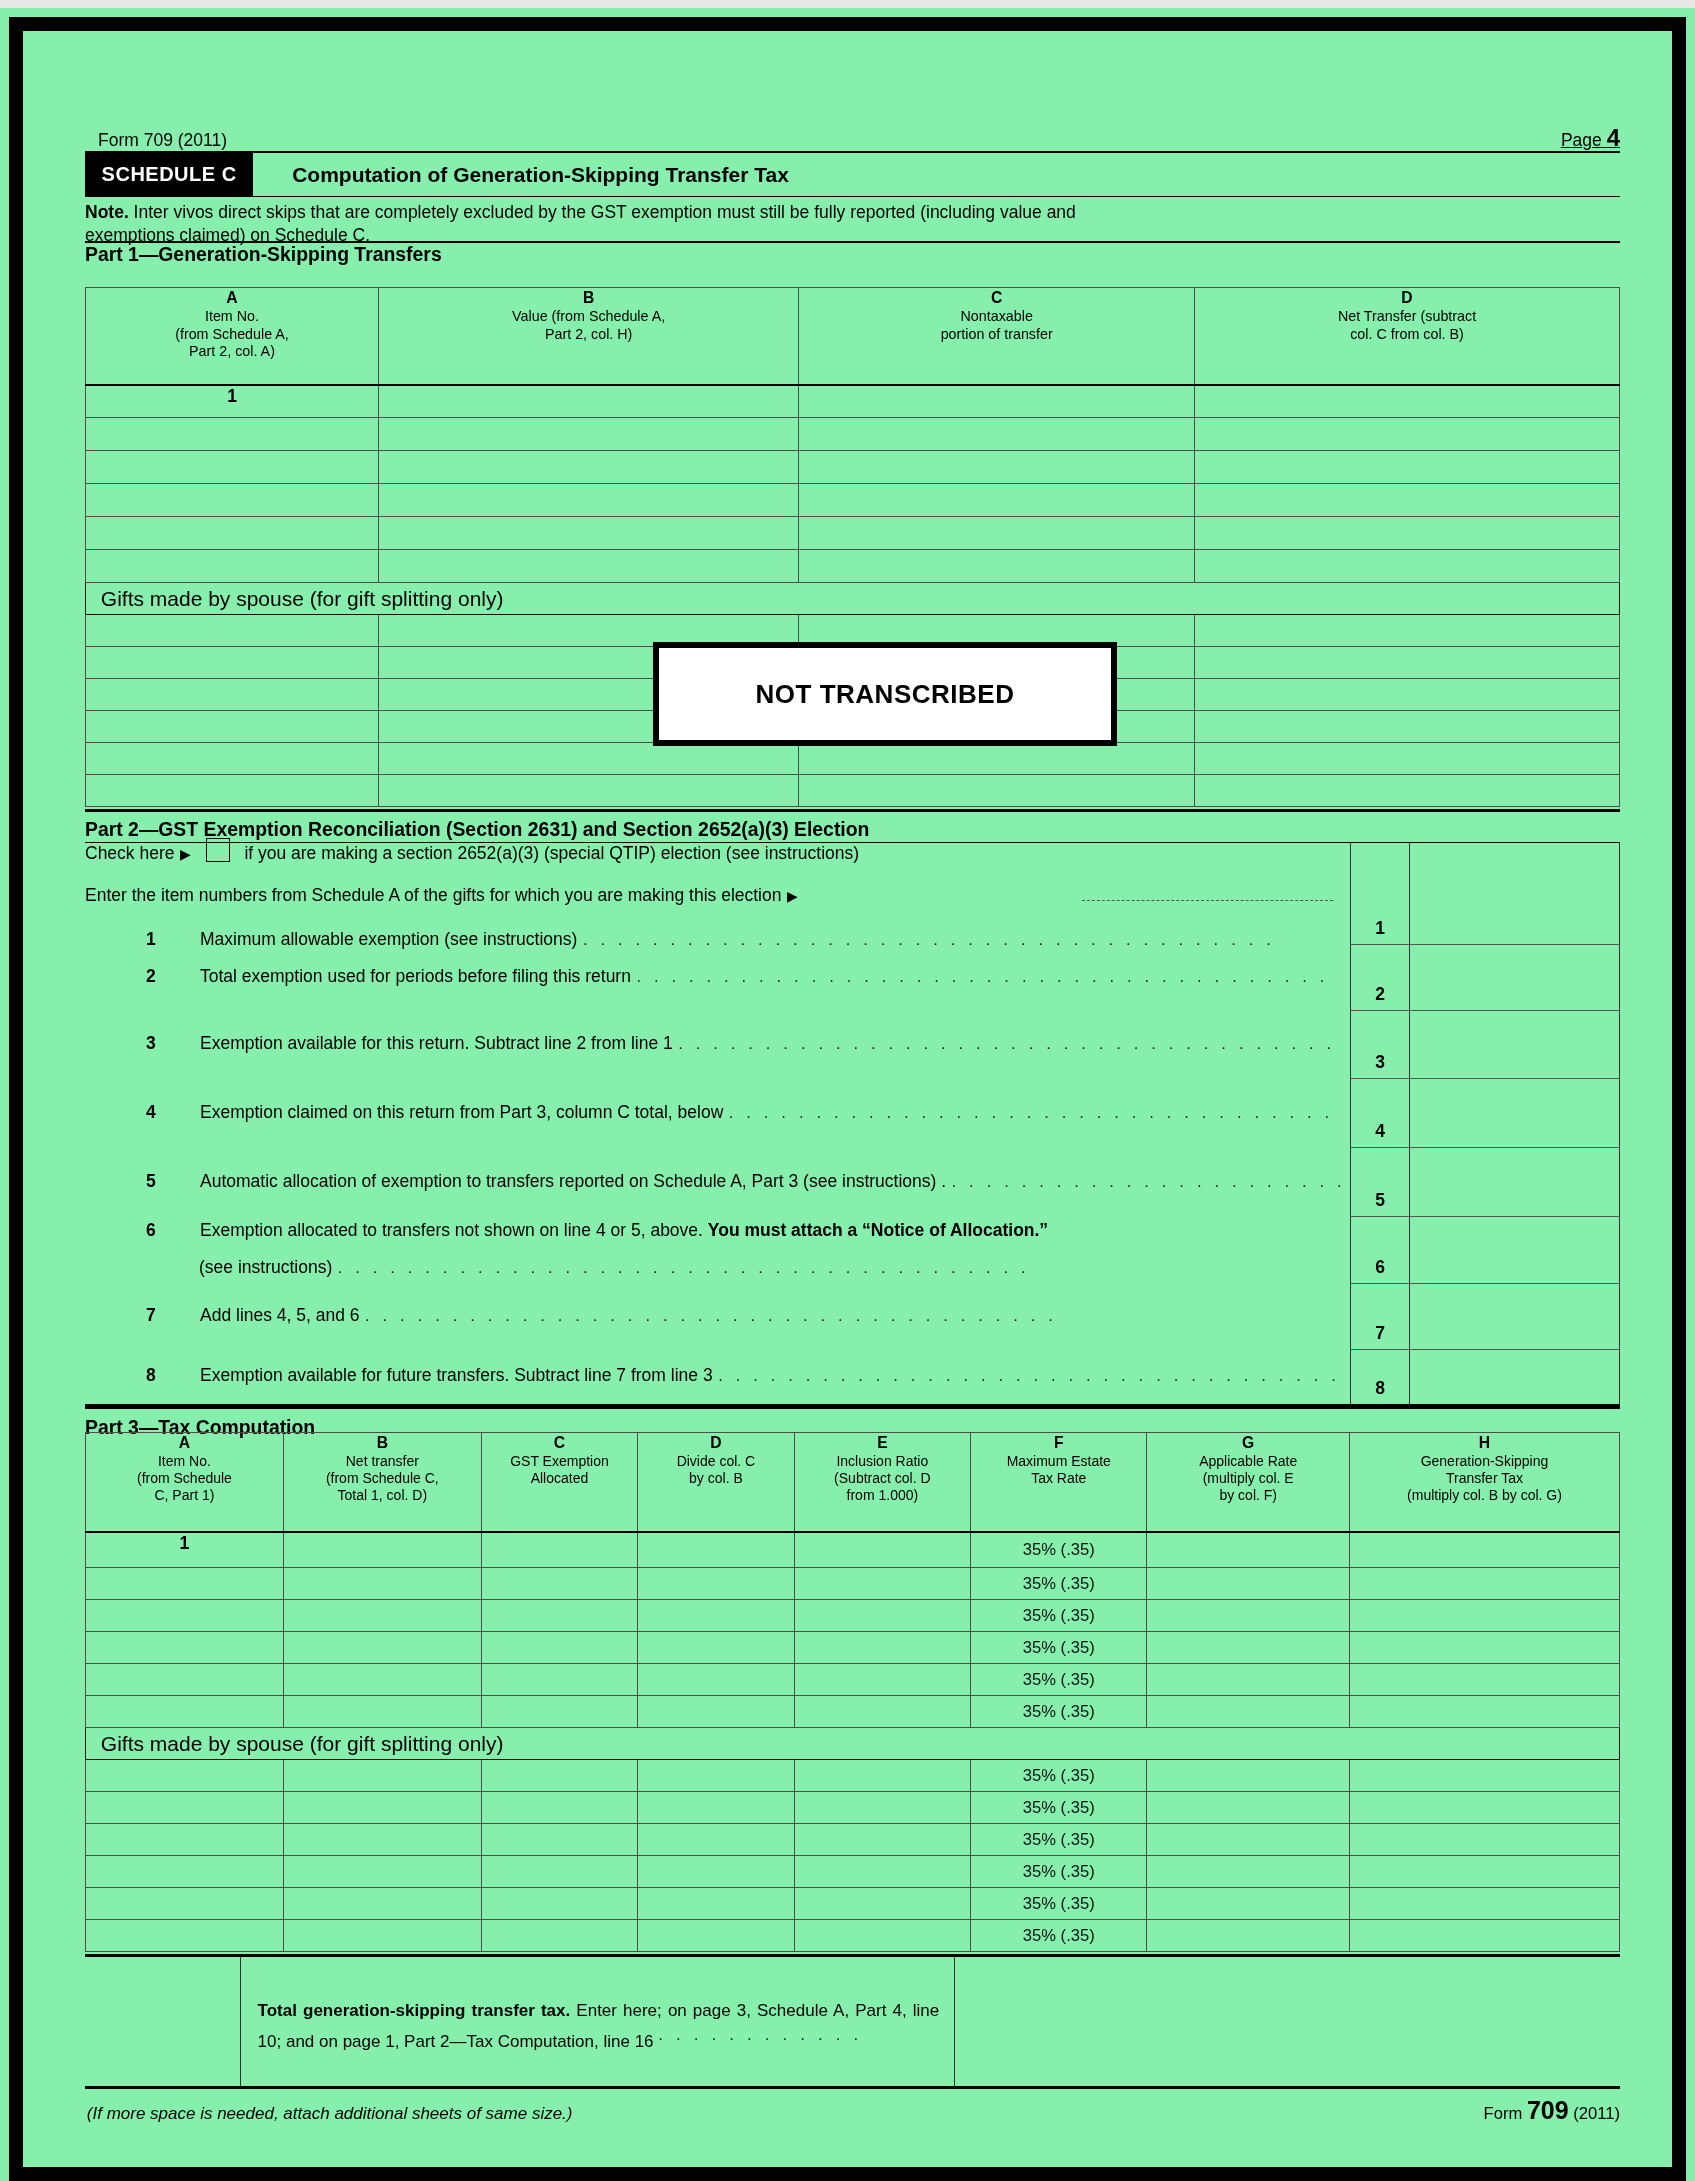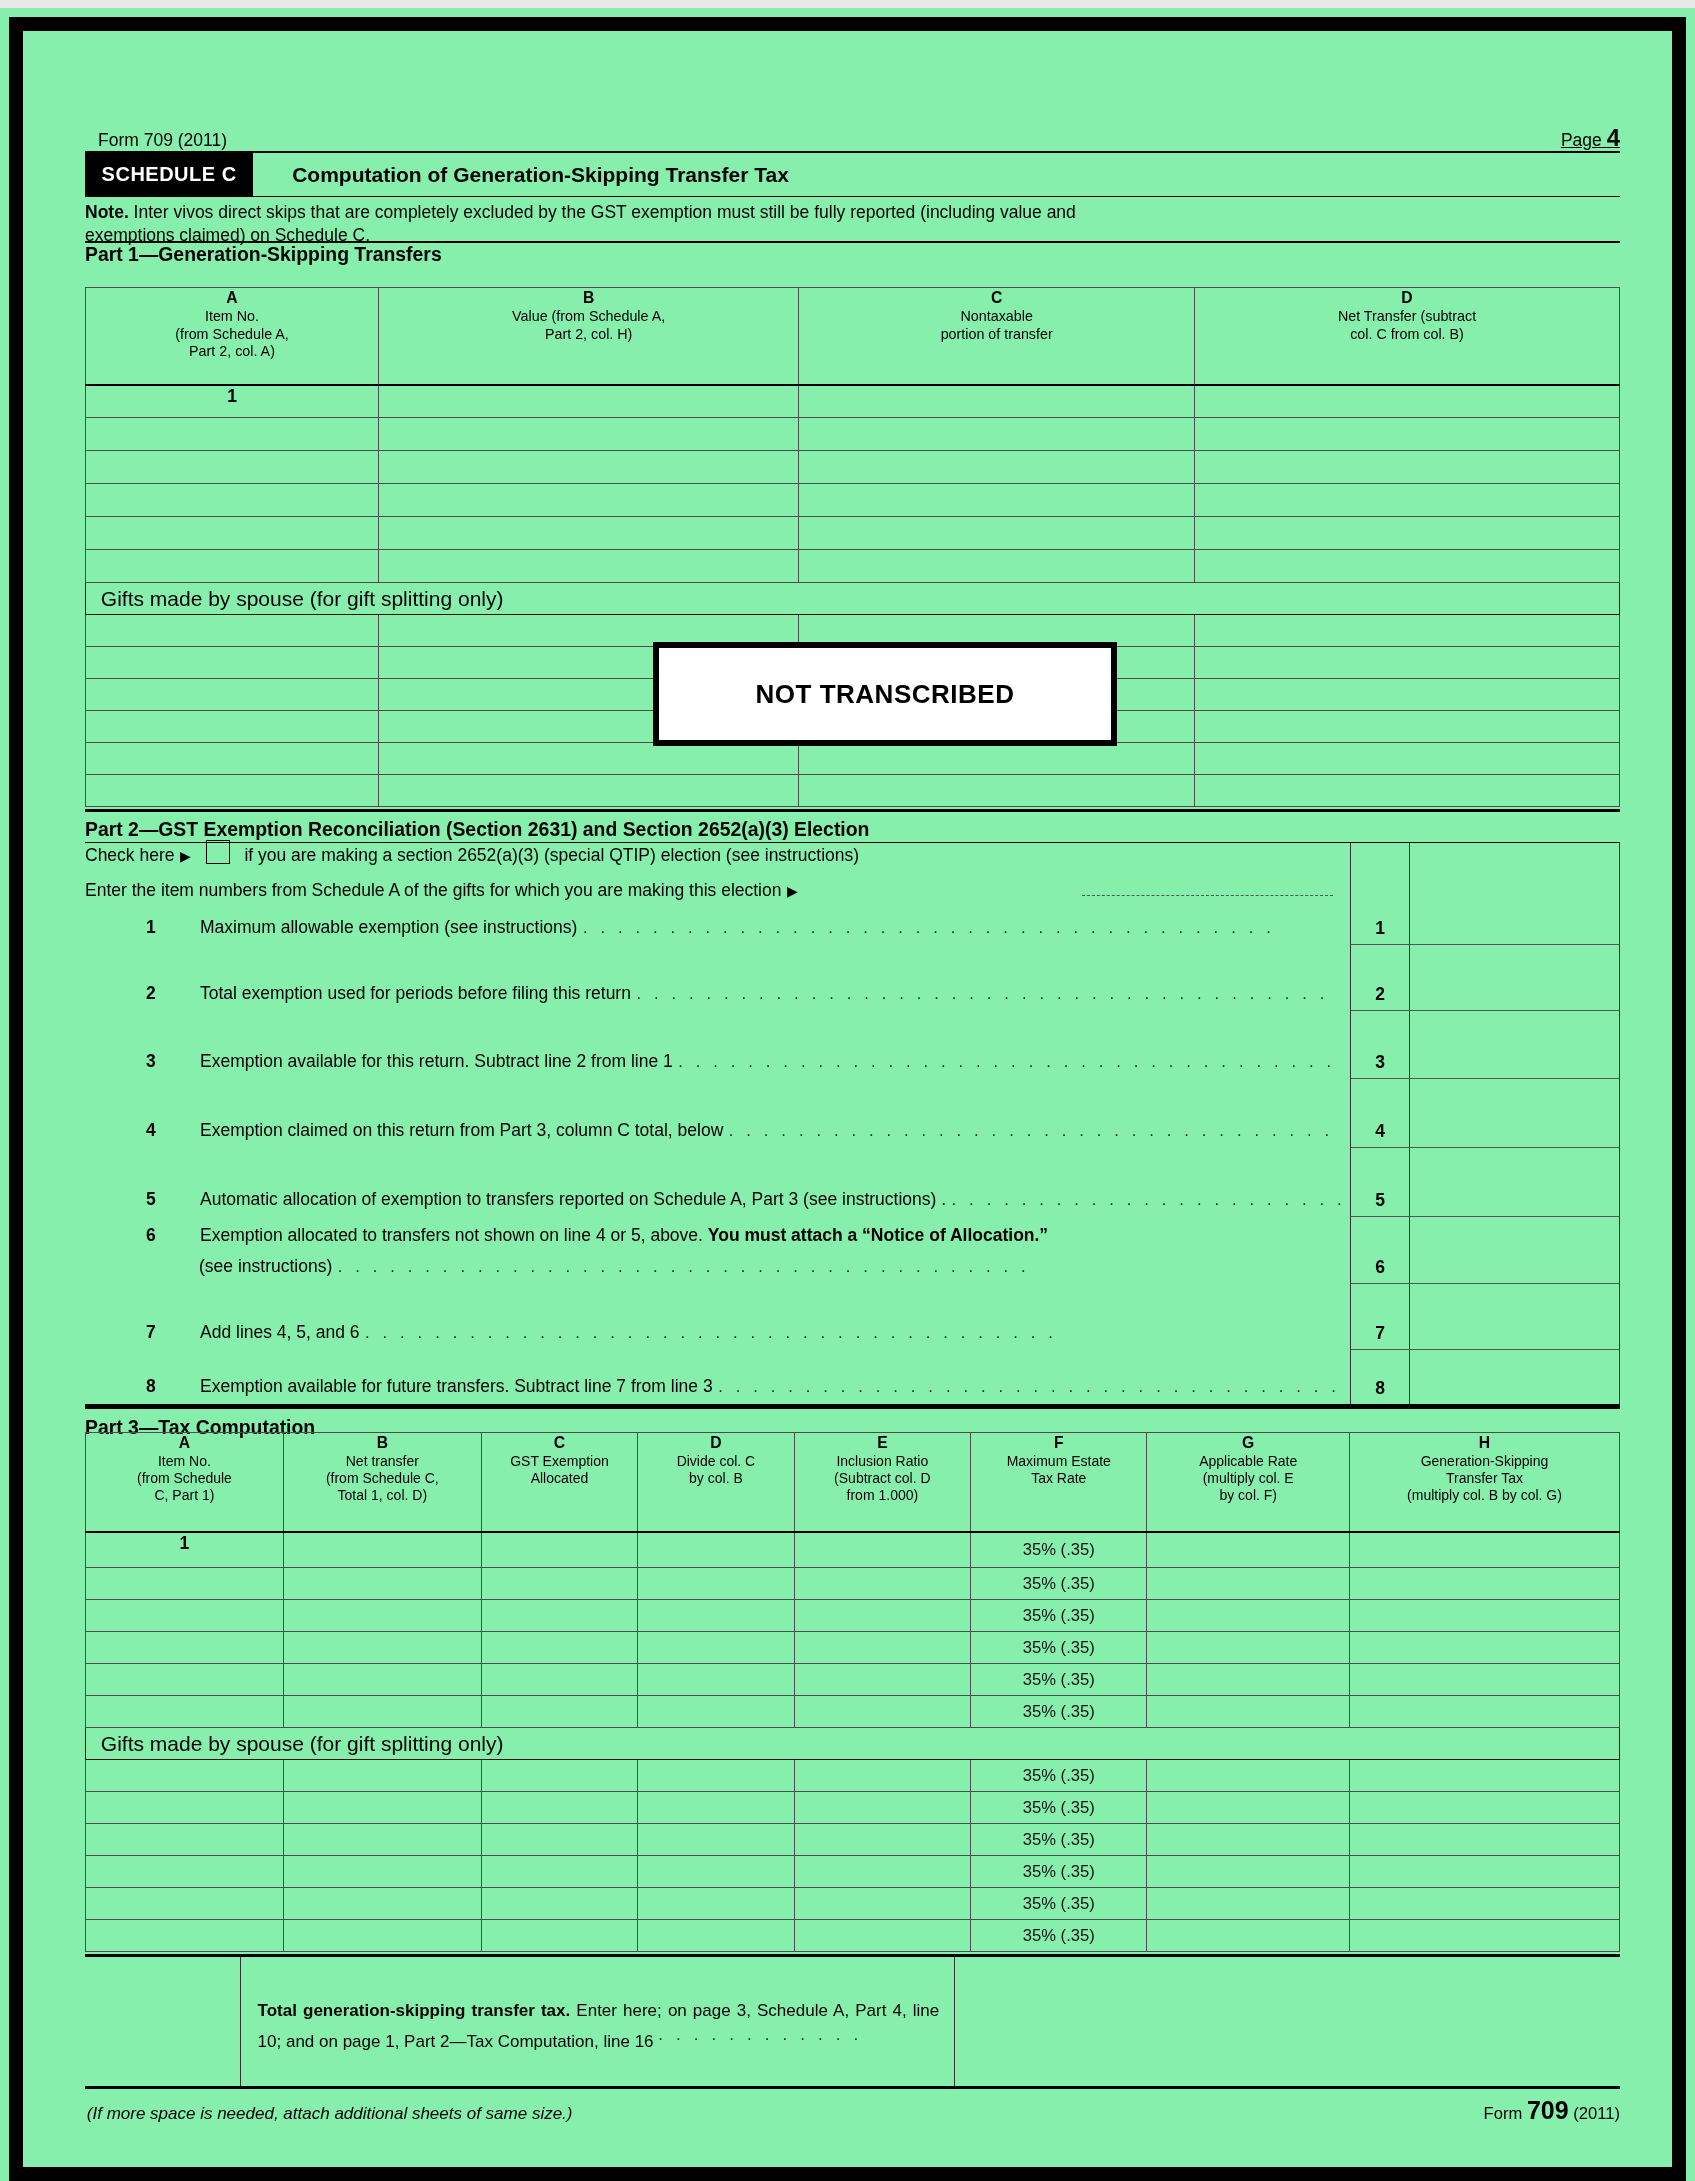--- a/index.html
+++ b/index.html
@@ -44,21 +44,21 @@
              border-bottom:1.8px solid #111;font-size:21px;padding-left:14.8px;vertical-align:middle;}
 
   
   .nt-box{position:absolute;left:568px;top:634px;width:464px;height:104px;background:#fff;
           border:6.5px solid #000;box-sizing:border-box;display:flex;align-items:center;justify-content:center;
           font-weight:bold;font-size:26px;letter-spacing:0.5px;z-index:6;}
 
   
   .p2{position:absolute;top:835px;left:0;width:1535px;border-bottom:3.7px solid #000;box-sizing:border-box;}
   .p2row{display:flex;align-items:stretch;}
-  .p2left{flex:1;display:flex;flex-direction:column;justify-content:flex-end;padding:3.7px 9.2px 6.5px 0;box-sizing:border-box;}
+  .p2left{flex:1;display:flex;flex-direction:column;justify-content:center;padding:3.7px 9.2px 6.5px 0;box-sizing:border-box;gap:7px;}
   .p2line{display:flex;align-items:baseline;font-size:17.5px;line-height:22px;}
   .lno{display:inline-block;width:54px;margin-left:61px;font-weight:bold;flex:none;}
   .indent{margin-left:114px;}
   .p2num{flex:none;width:60px;border-left:0.9px solid #333;border-right:0.9px solid #333;border-bottom:0.9px solid #555;
          display:flex;align-items:flex-end;justify-content:center;font-weight:bold;font-size:17.5px;padding-bottom:4.6px;box-sizing:border-box;}
   .p2amt{flex:none;width:210px;border-bottom:0.9px solid #555;border-right:0.9px solid #333;box-sizing:border-box;}
   .p2row:last-child .p2num,.p2row:last-child .p2amt{border-bottom:none;}
   .checkbox{display:inline-block;width:22px;height:22px;border:1.8px solid #000;margin:0 14.8px;position:relative;top:3.7px;flex:none;}
   .arrow{font-size:14px;margin-left:5.5px;}
   .dots{flex:1;overflow:hidden;white-space:nowrap;color:#222;padding:0 5.5px;font-size:16.6px;}

